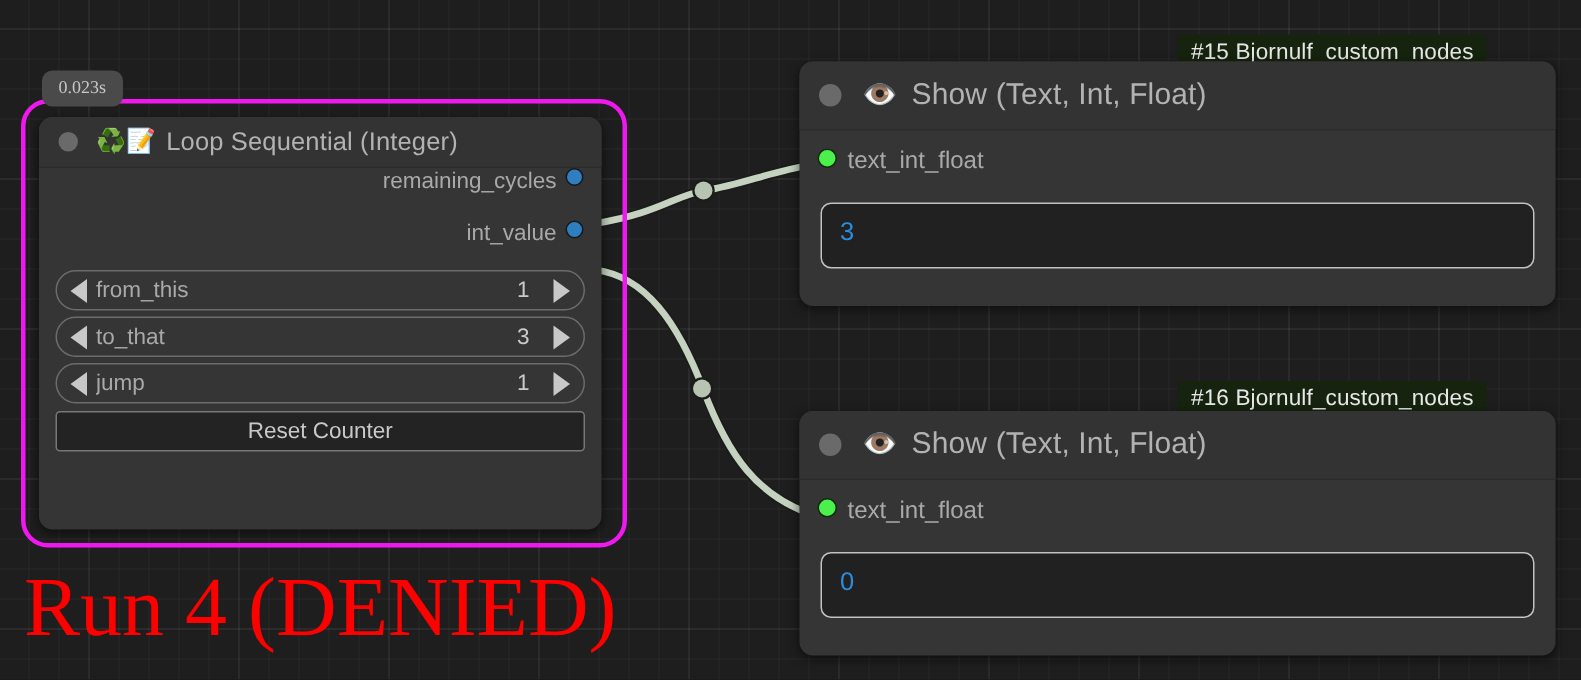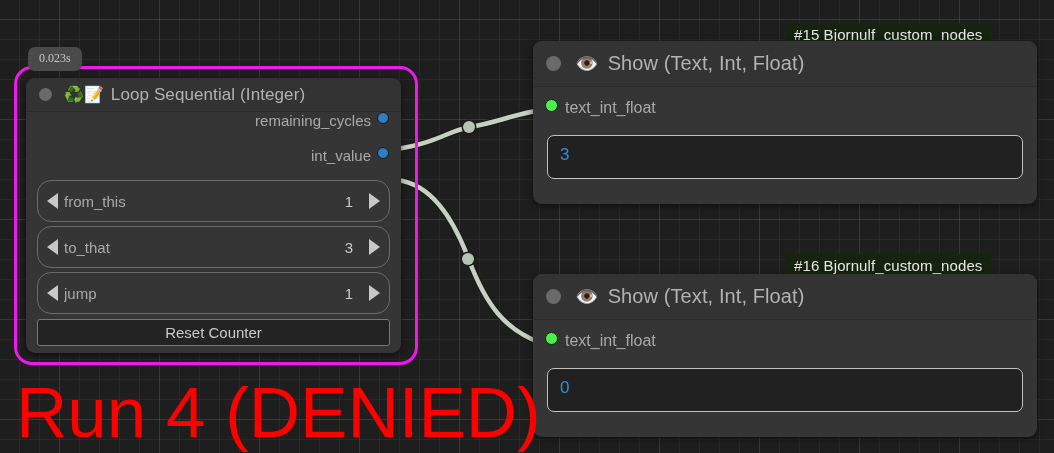--- a/index.html
+++ b/index.html
@@ -130,21 +130,21 @@
     border-radius: 50%;
     box-sizing: border-box;
     border: 1px solid #15181c;
   }
   .slot-dot.blue  { background: #2f7ec0; }
   .slot-dot.green { background: #4cf04c; border-color: #0f2a0f; }
 
   
   .widget-pill {
     position: relative;
-    height: 42px;
+    height: 27px;
     margin: 4px 11px 0 11px;
     background: #353535;
     border: 1px solid #6c6c6c;
     border-radius: 14px;
     display: flex;
     align-items: center;
     box-sizing: border-box;
   }
   .arrow {
     width: 0; height: 0;
@@ -192,22 +192,22 @@
     box-sizing: border-box;
     padding: 9px 0 0 12px;
     font-size: 17px;
     color: #2b8ddd;
     overflow: hidden;
   }
 
   
   .overlay-text {
     position: absolute;
-    font-family: Liberation Sans, sans-serif;
-    font-size: 71px;
+    font-family: Liberation Serif, serif;
+    font-size: 56px;
     color: #fd0000;
     white-space: pre;
     letter-spacing: 0px;
     line-height: 1;
   }
 </style>
 </head>
 <body>
 
 <div id="canvas">

